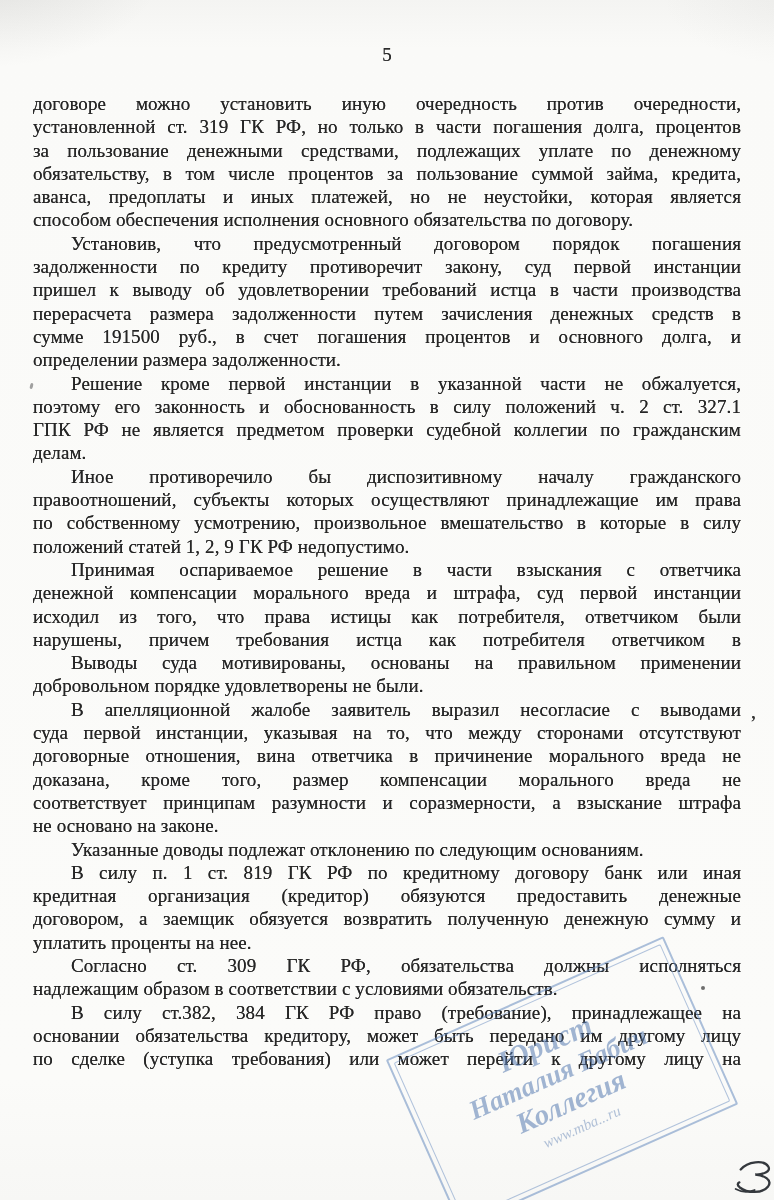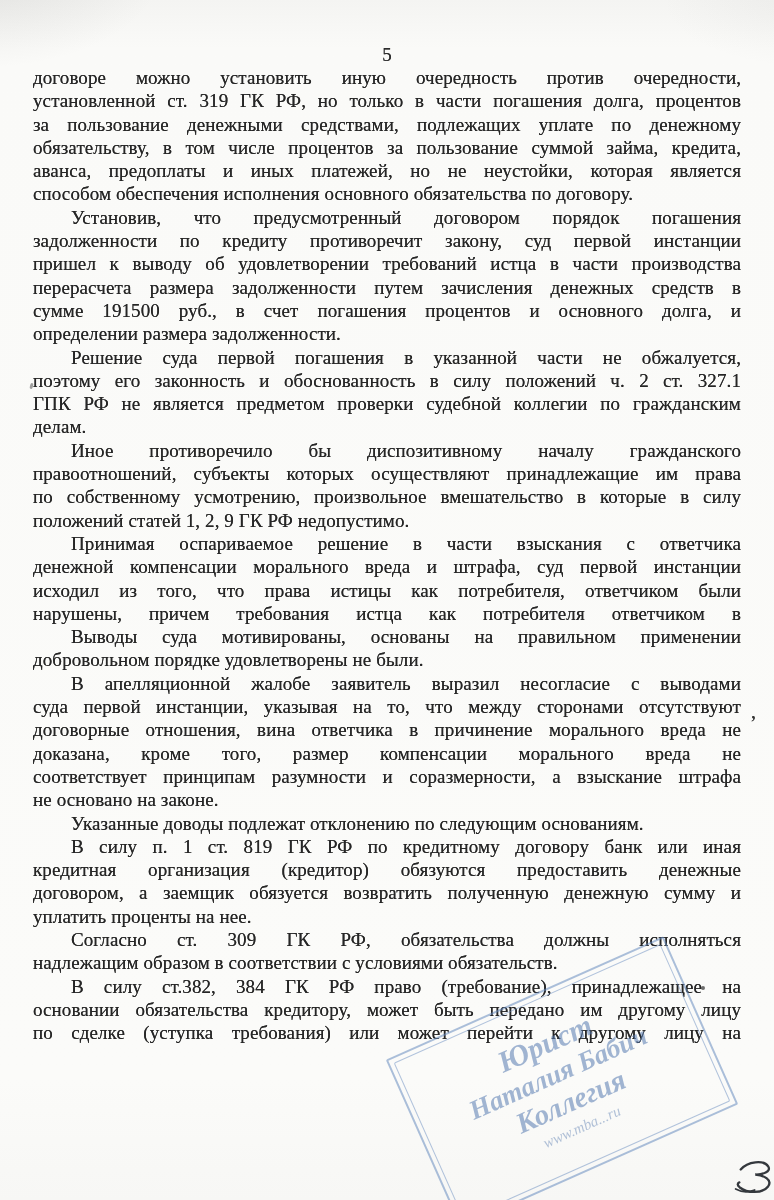--- a/index.html
+++ b/index.html
@@ -13,21 +13,21 @@
       linear-gradient(180deg,#f4f4f2 0%,#fafaf8 4%,#fbfbf9 90%,#f7f7f5 100%);
     font-family:"Liberation Serif","DejaVu Serif",serif;
     color:#232323;
   }
   .pageno{
     position:absolute;top:44px;left:0;width:774px;
     text-align:center;font-size:19px;color:#2b2b2b;
     text-shadow:0 0 0.5px rgba(40,40,40,0.8);
   }
   .body-text{
-    position:absolute;left:33px;top:66px;width:708px;
+    position:absolute;left:33px;top:92px;width:708px;
     font-size:19px;line-height:23.3px;
     color:#262626;
     text-shadow:0 0 0.55px rgba(35,35,35,0.85);
     letter-spacing:0.1px;
   }
   .line{text-align:justify;text-align-last:justify;height:23.3px;white-space:nowrap0;}
   .line.lastline{text-align-last:left;}
   .line.indent{text-indent:38px;}
   
   .stamp{
@@ -84,21 +84,21 @@
       <div class="line">за пользование денежными средствами, подлежащих уплате по денежному</div>
       <div class="line">обязательству, в том числе процентов за пользование суммой займа, кредита,</div>
       <div class="line">аванса, предоплаты и иных платежей, но не неустойки, которая является</div>
       <div class="line lastline">способом обеспечения исполнения основного обязательства по договору.</div>
       <div class="line indent">Установив, что предусмотренный договором порядок погашения</div>
       <div class="line">задолженности по кредиту противоречит закону, суд первой инстанции</div>
       <div class="line">пришел к выводу об удовлетворении требований истца в части производства</div>
       <div class="line">перерасчета размера задолженности путем зачисления денежных средств в</div>
       <div class="line">сумме 191500 руб., в счет погашения процентов и основного долга, и</div>
       <div class="line lastline">определении размера задолженности.</div>
-      <div class="line indent">Решение суда первой погашения в указанной части не обжалуется,</div>
+      <div class="line indent">Решение кроме первой инстанции в указанной части не обжалуется,</div>
       <div class="line">поэтому его законность и обоснованность в силу положений ч. 2 ст. 327.1</div>
       <div class="line">ГПК РФ не является предметом проверки судебной коллегии по гражданским</div>
       <div class="line lastline">делам.</div>
       <div class="line indent">Иное противоречило бы диспозитивному началу гражданского</div>
       <div class="line">правоотношений, субъекты которых осуществляют принадлежащие им права</div>
       <div class="line">по собственному усмотрению, произвольное вмешательство в которые в силу</div>
       <div class="line lastline">положений статей 1, 2, 9 ГК РФ недопустимо.</div>
       <div class="line indent">Принимая оспариваемое решение в части взыскания с ответчика</div>
       <div class="line">денежной компенсации морального вреда и штрафа, суд первой инстанции</div>
       <div class="line">исходил из того, что права истицы как потребителя, ответчиком были</div>

